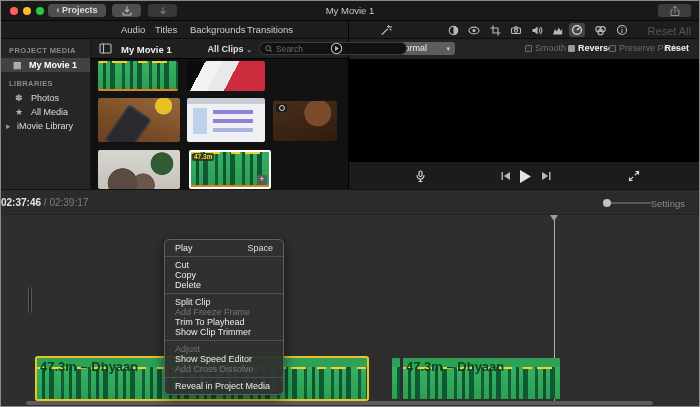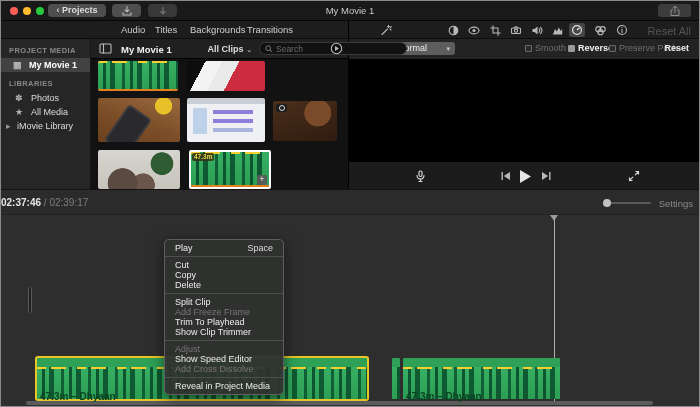--- a/index.html
+++ b/index.html
@@ -121,30 +121,30 @@
   .th-sel-audio .orange { position:absolute; left:0; bottom:0; right:0; height:2px; background:#e0831f; }
 
   
   .tl-toolbar { position:absolute; left:0; top:188px; width:700px; height:26px; background:#2b2b2b;
                 border-top:1px solid #121212; border-bottom:1px solid #232323; }
   .timecode { position:absolute; left:0; right:0; top:7px; font-size:10px; }
   .tc-cur { color:#e6e6e6; font-weight:bold; }
   .tc-sep, .tc-tot { color:#7d7d7d; }
   .zoom-slider { position:absolute; right:50px; top:12px; width:46px; height:2px; background:#5a5a5a; border-radius:1px; }
   .zoom-thumb { position:absolute; left:-2px; top:-3px; width:8px; height:8px; border-radius:50%; background:#c2c2c2; }
-  .tl-settings { position:absolute; right:8px; top:8px; font-size:9.5px; color:#8a8a8a; }
+  .tl-settings { position:absolute; right:16px; top:8px; font-size:9.5px; color:#8a8a8a; }
 
   
   .timeline { position:absolute; left:0; top:214px; width:700px; height:193px; background:#2e2e2e; }
   .playhead { position:absolute; left:553px; top:1px; width:1px; height:185px; background:#adadad; }
   .playhead::before { content:""; position:absolute; left:-4px; top:-1px; border-left:4px solid transparent;
       border-right:4px solid transparent; border-top:6px solid #9d9d9d; }
   .ibeam { position:absolute; left:27px; top:72px; width:4px; height:26px; background:#1e1e1e; border-left:1px solid #5c5c5c; border-right:1px solid #5c5c5c; border-radius:2px; }
   .clip { position:absolute; top:143px; height:41px; background:#2ea156; border-radius:1px; }
-  .clip .label { position:absolute; left:3px; top:1px; font-size:10px; font-weight:bold; color:#0a4423; white-space:nowrap; z-index:2;margin-top:32px; }
+  .clip .label { position:absolute; left:3px; top:1px; font-size:13px; font-weight:bold; color:#0a4423; white-space:nowrap; z-index:2; }
   .clip .wf { position:absolute; left:0; top:9px; right:0; bottom:0; }
   .clip.selected { box-shadow:0 0 0 2px #e6c526; }
   .clip1 { left:36px; width:330px; }
   .clip-sliver { left:391px; width:8px; }
   .clip2 { left:402px; width:157px; }
   .tl-scrollbar { position:absolute; left:25px; top:186px; width:627px; height:4px; background:#5c5c5c; border-radius:2px; }
 
   
   .ctxmenu { position:absolute; left:163px; top:238px; width:120px; background:rgba(47,50,47,.95);
              border:1px solid #5f5f5f; border-radius:5px; padding:3px 0; box-shadow:0 4px 14px rgba(0,0,0,.55); z-index:10; }

